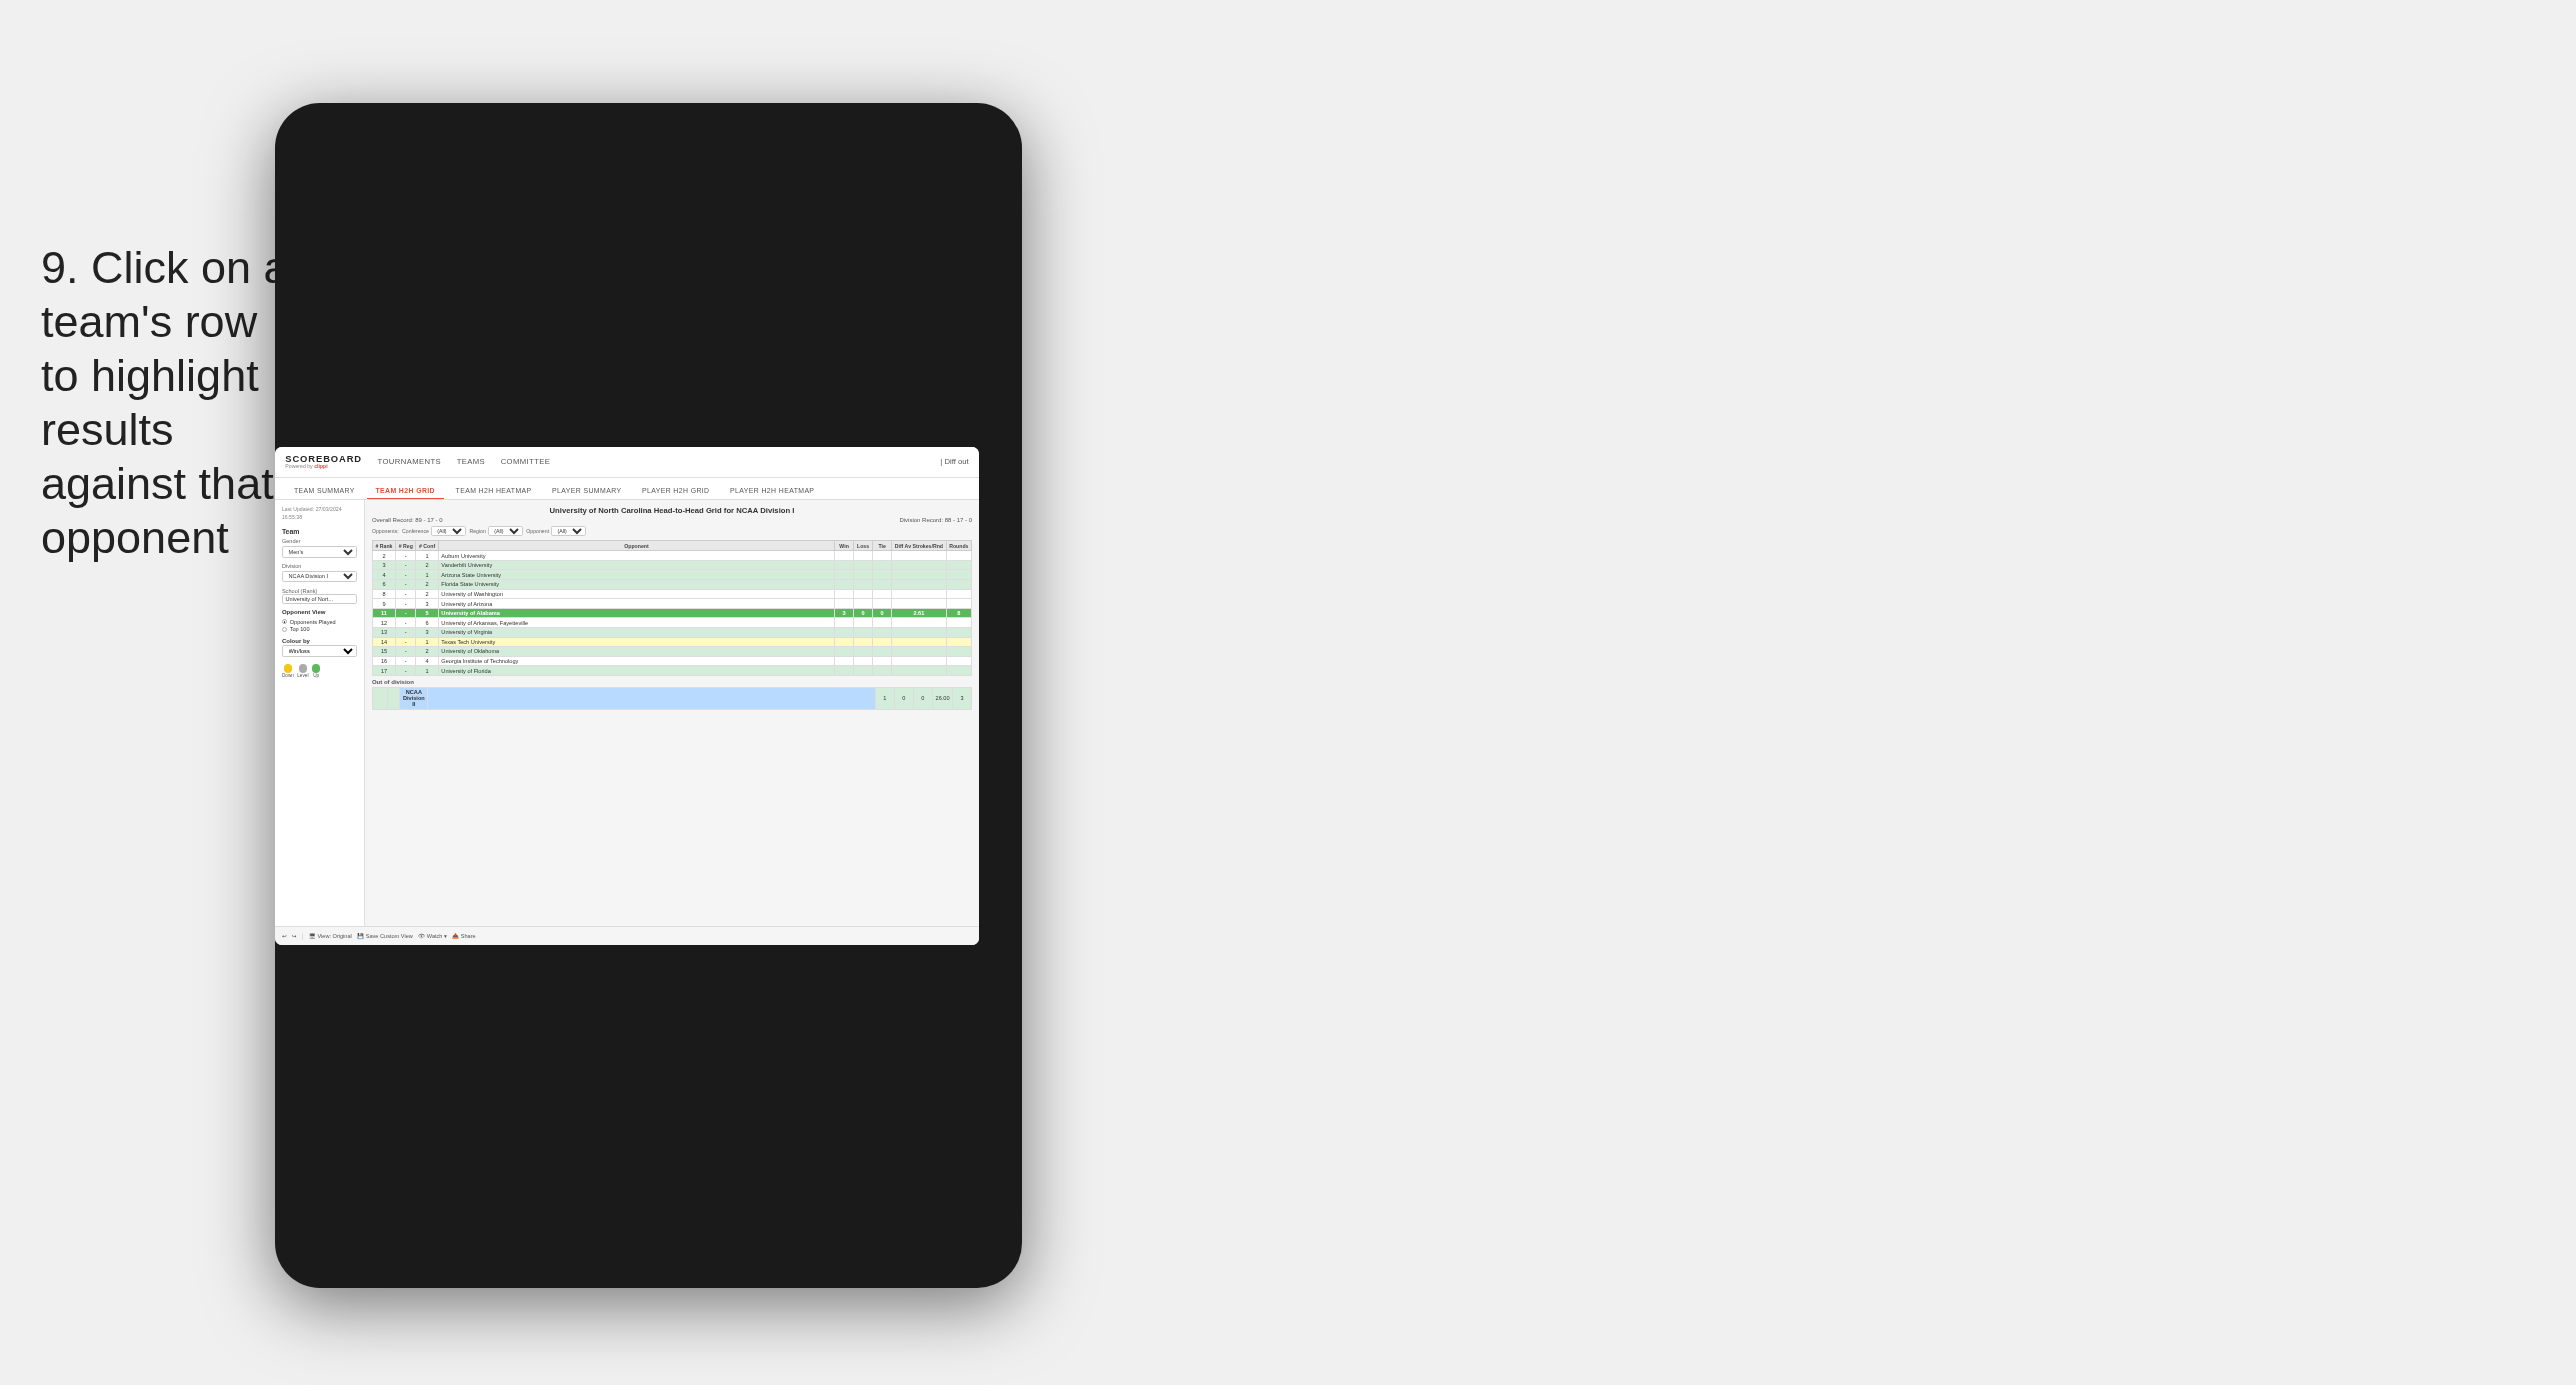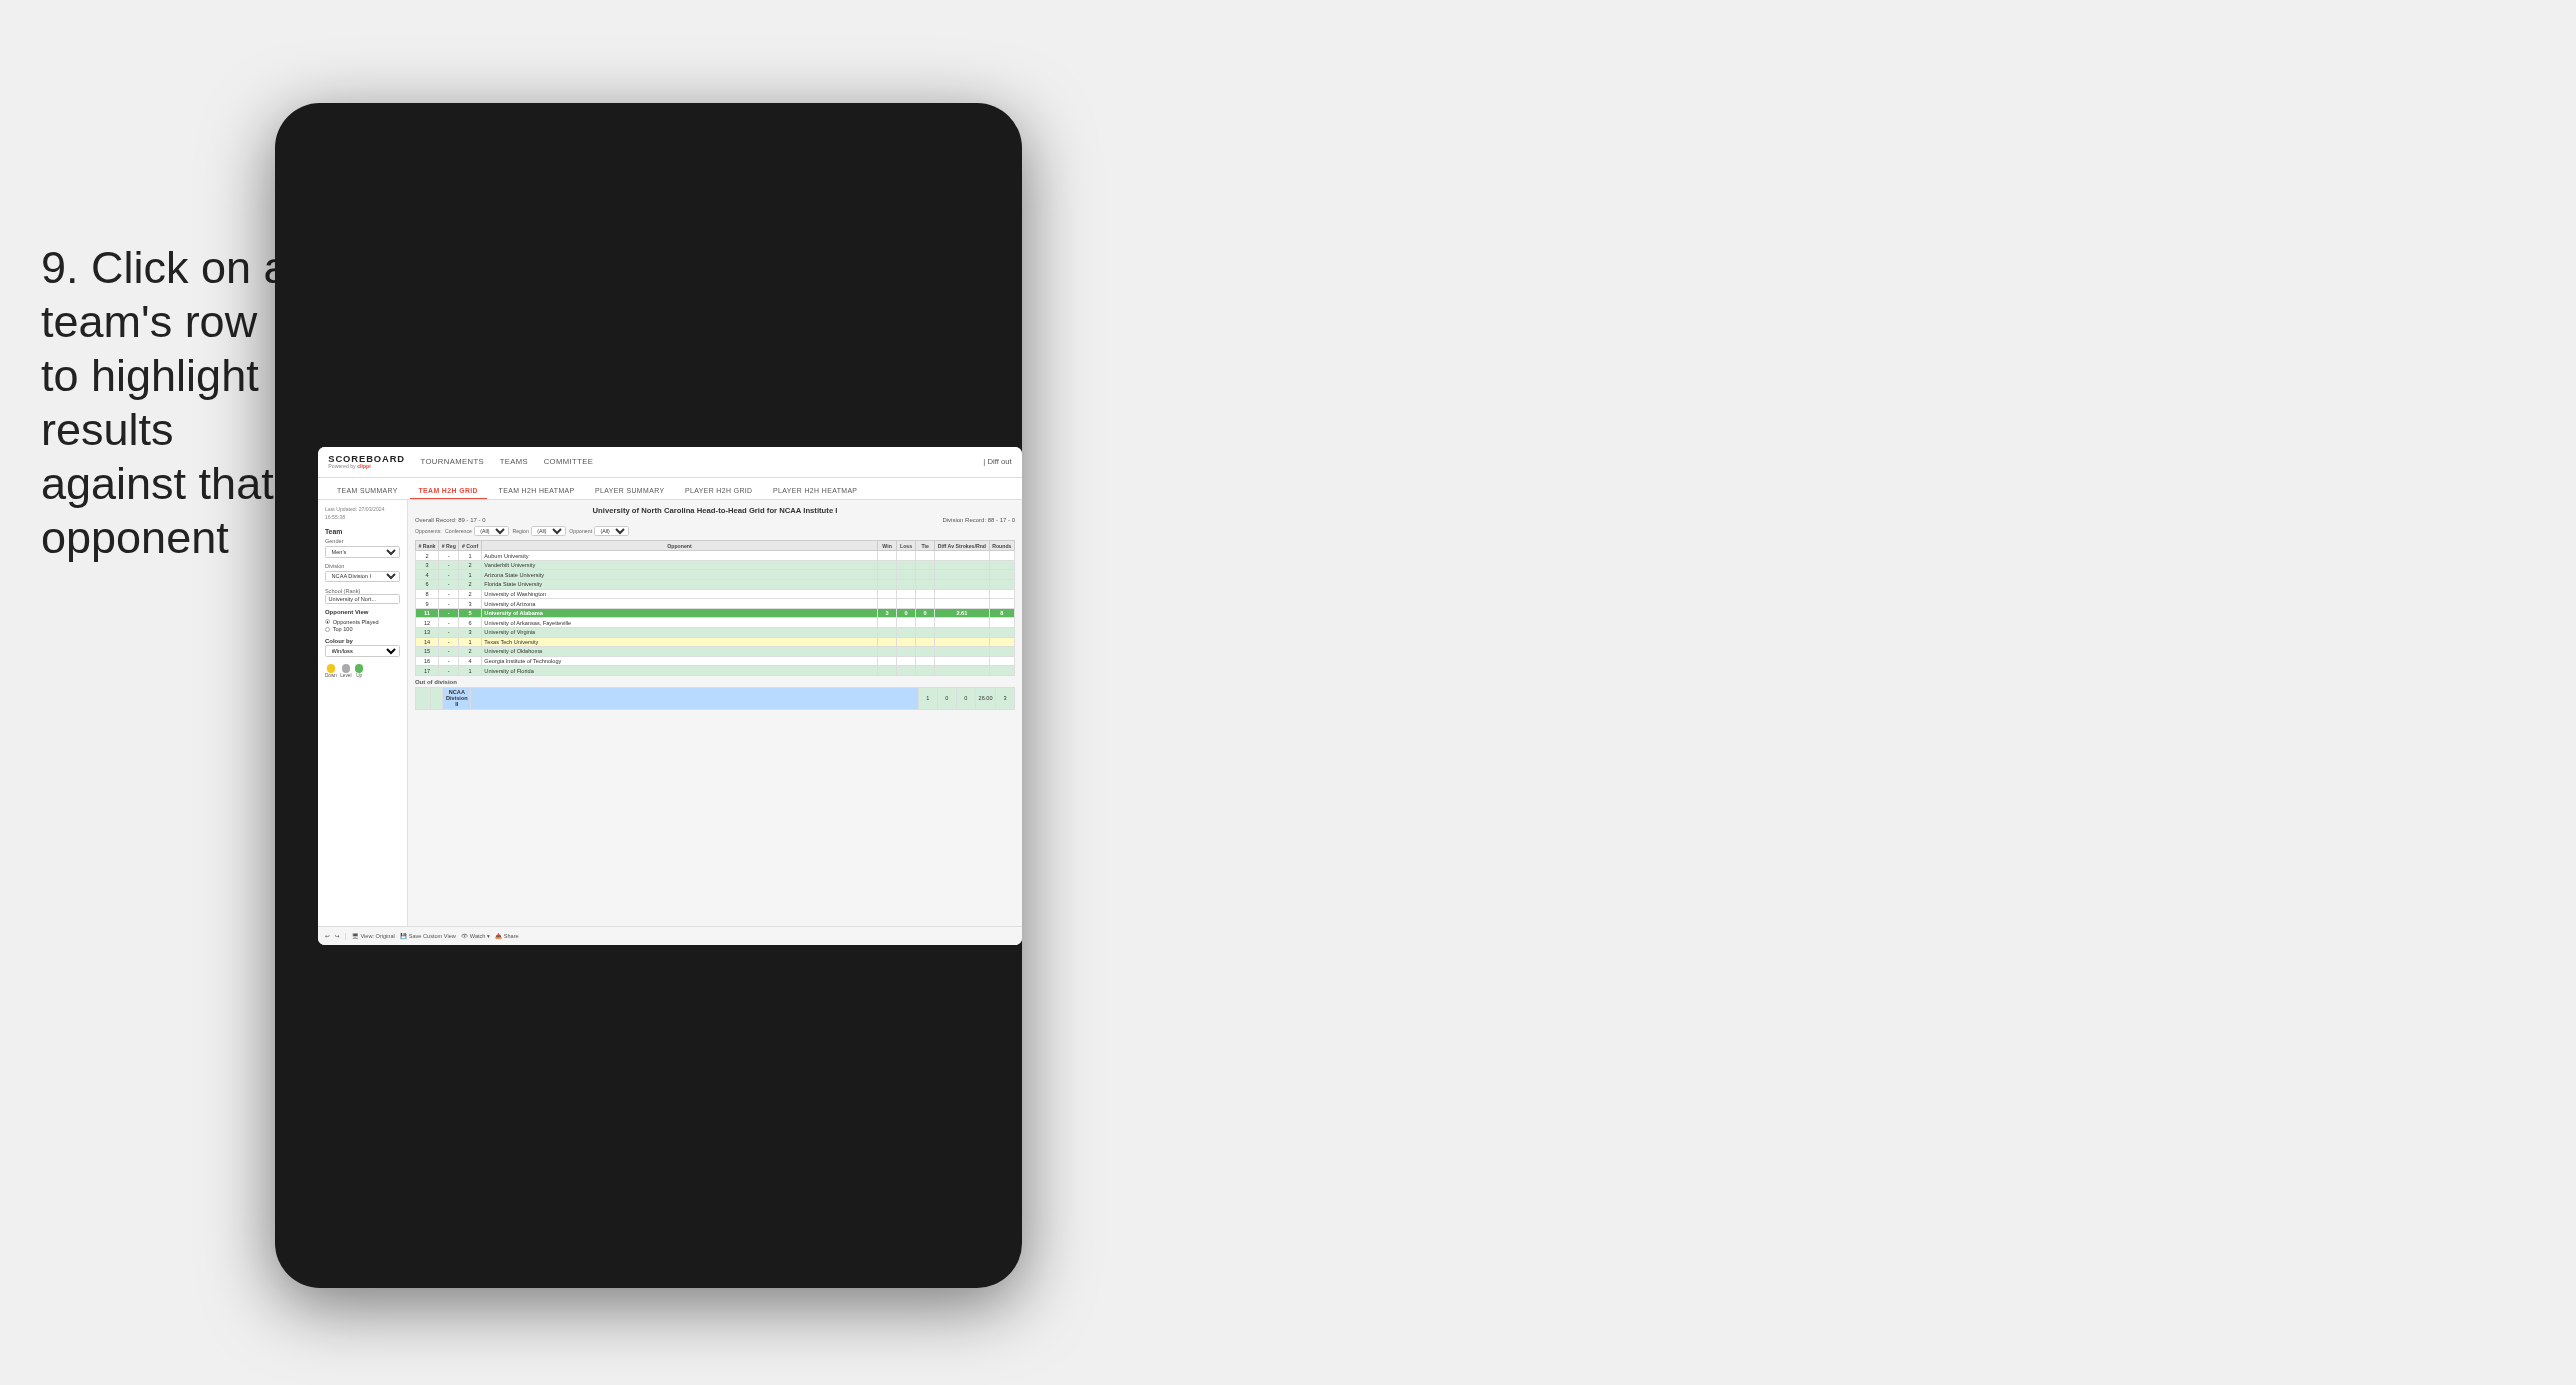--- a/index.html
+++ b/index.html
@@ -30,21 +30,21 @@
       position: absolute;
       left: 275px;
       top: 103px;
       width: 747px;
       height: 1185px; 
       background: #1a1a1a;
       border-radius: 45px;
       box-shadow: 0 17px 69px rgba(0,0,0,0.5);
       display: flex;
       align-items: center;
-      justify-content: flex-end;
+      justify-content: flex-start;
     }
 
     .tablet-screen {
       width: 704px;
       height: 498px;
       background: #fff;
       border-radius: 6.9px;
       overflow: hidden;
       display: flex;
       flex-direction: column;
@@ -493,21 +493,21 @@
             <span>Level</span>
           </div>
           <div class="legend-item">
             <div class="legend-dot" style="background:#5cb85c;"></div>
             <span>Up</span>
           </div>
         </div>
       </div>
 
       <div class="right-panel">
-        <div class="report-title">University of North Carolina Head-to-Head Grid for NCAA Institute I</div>
+        <div class="report-title">University of North Carolina Head-to-Head Grid for NCAA Division I</div>
 
         <div class="record-row">
           <span>
             <span>Overall Record:</span>
             <span>89 - 17 - 0</span>
           </span>
           <span>
             <span>Division Record:</span>
             <span>88 - 17 - 0</span>
           </span>

